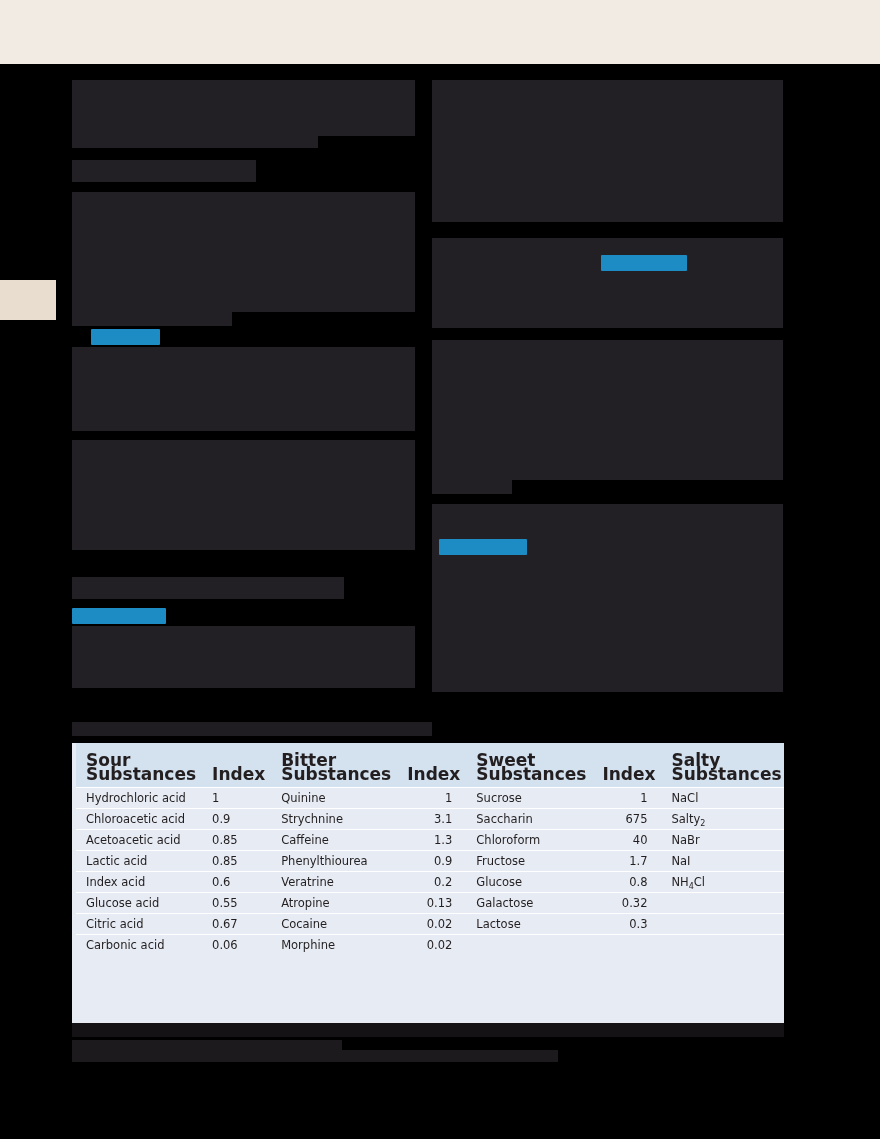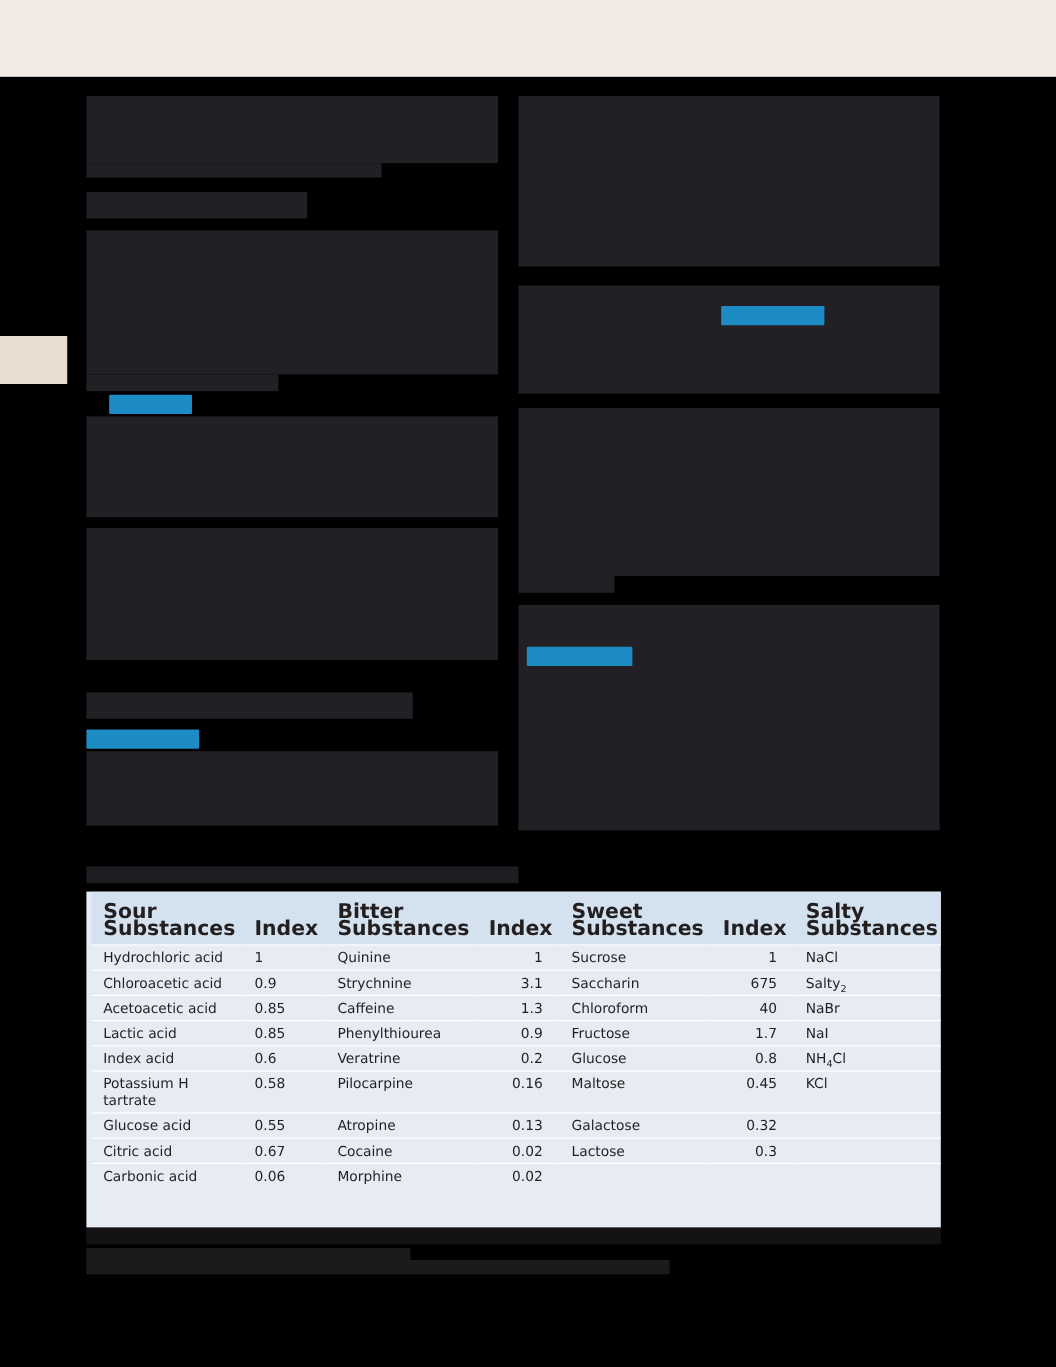--- a/index.html
+++ b/index.html
@@ -139,30 +139,20 @@
           <td>Index acid</td>
           <td class="num-l">0.6</td>
           <td>Veratrine</td>
           <td class="num-r">0.2</td>
           <td><span>Glucose</span></td>
           <td class="num-r">0.8</td>
           <td><span>NH</span><sub>4</sub><span>Cl</span></td>
           <td class="num-l">2.5</td>
         </tr>
         <tr>
-          <td>Potassium H tartrate</td>
-          <td class="num-l">0.58</td>
-          <td>Pilocarpine</td>
-          <td class="num-r">0.16</td>
-          <td><span>Maltose</span></td>
-          <td class="num-r">0.45</td>
-          <td><span>KCl</span></td>
-          <td class="num-l">0.6</td>
-        </tr>
-        <tr>
           <td>Glucose acid</td>
           <td class="num-l">0.55</td>
           <td>Atropine</td>
           <td class="num-r">0.13</td>
           <td><span>Galactose</span></td>
           <td class="num-r">0.32</td>
           <td><span></span></td>
           <td class="num-l"></td>
         </tr>
         <tr>

